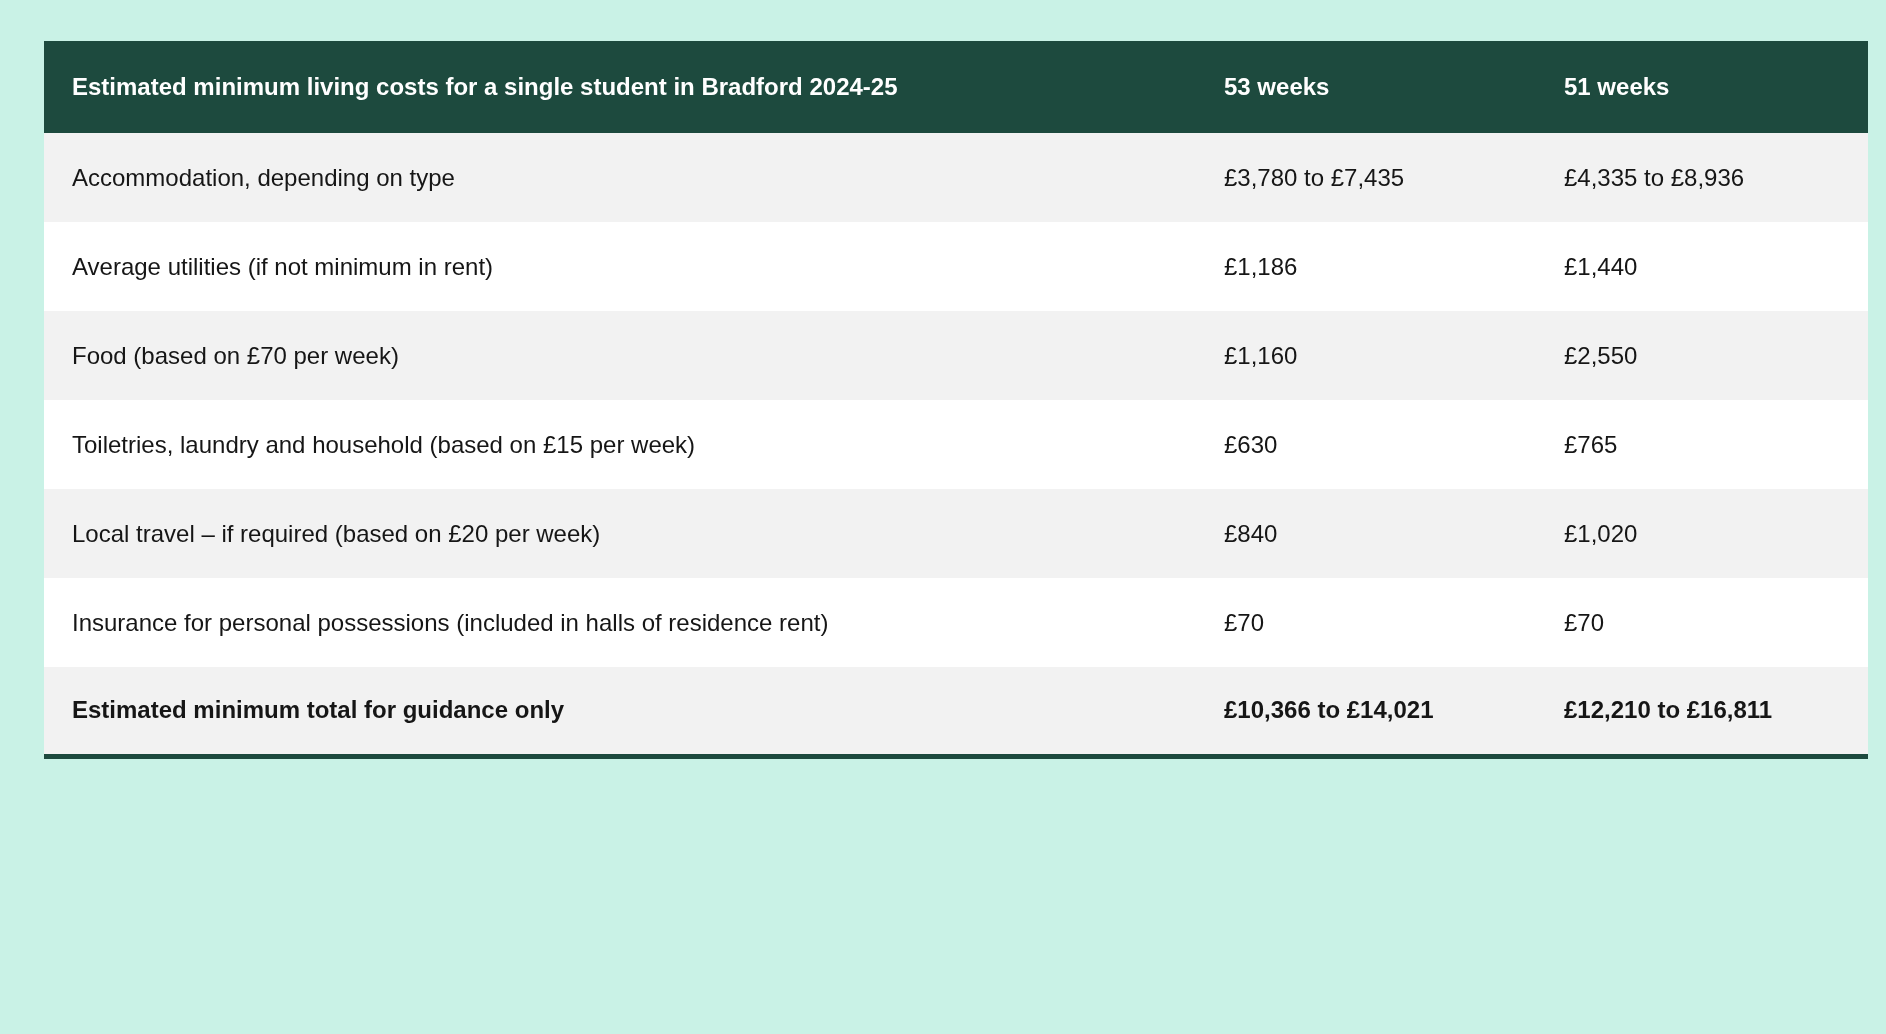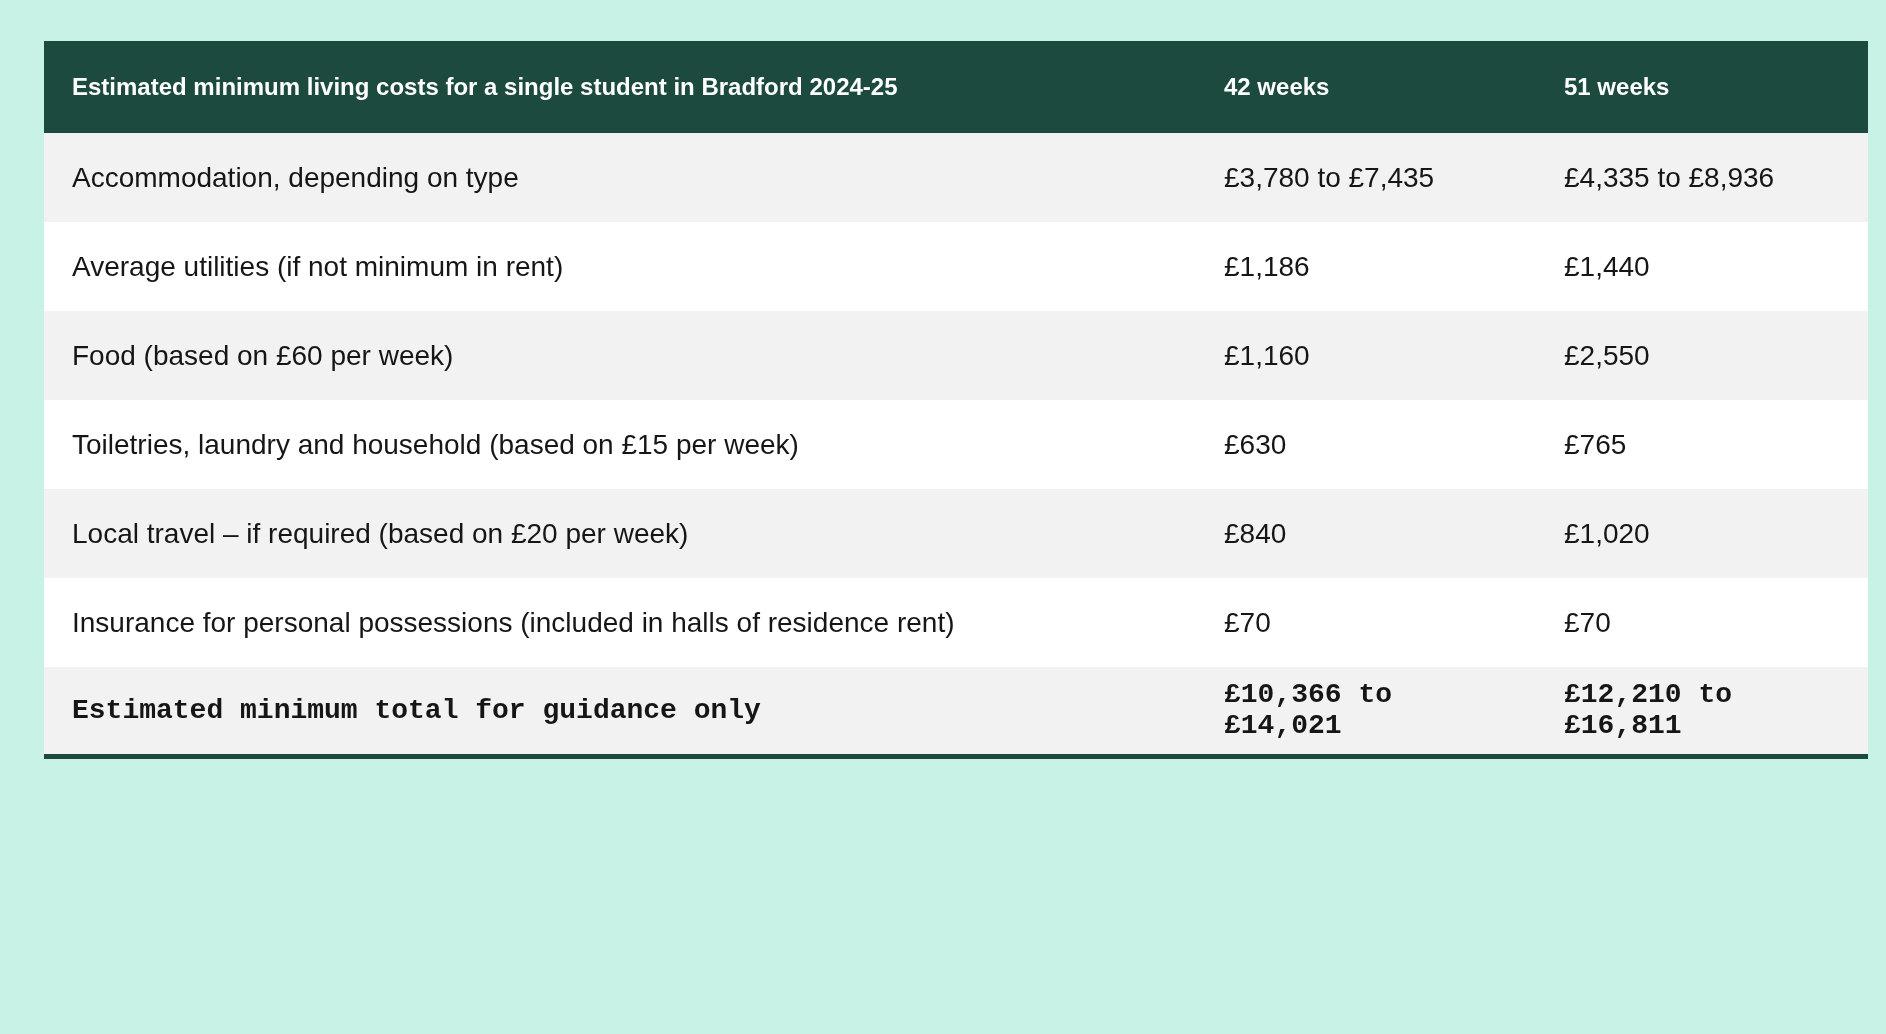--- a/index.html
+++ b/index.html
@@ -38,62 +38,61 @@
     font-weight:bold;
     text-align:left;
     height:92px;
     padding:0 20px 0 28px;
     font-size:24px;
     vertical-align:middle;
   }
   tbody td{
     height:89px;
     padding:0 20px 0 28px;
-    font-size:28px;
+    font-size:24px;
     vertical-align:middle;
     background:var(--row-bg);
   }
   tbody tr:nth-child(odd) td{
     background:var(--stripe-bg);
   }
   tbody tr.total-row td{
     font-weight:bold;
-    font-family:Liberation Mono, monospace;
   }
 </style>
 </head>
 <body>
 
 <div class="table-wrap">
   <table>
     <colgroup>
       <col class="c1">
       <col class="c2">
       <col class="c3">
     </colgroup>
     <thead>
       <tr>
         <th>Estimated minimum living costs for a single student in Bradford 2024-25</th>
-        <th>42 weeks</th>
+        <th>53 weeks</th>
         <th>51 weeks</th>
       </tr>
     </thead>
     <tbody id="rows">
         <tr>
     <td>Accommodation, depending on type</td>
     <td>£3,780 to £7,435</td>
     <td>£4,335 to £8,936</td>
   </tr>
         <tr>
     <td>Average utilities (if not minimum in rent)</td>
     <td>£1,186</td>
     <td>£1,440</td>
   </tr>
         <tr>
-    <td>Food (based on £60 per week)</td>
+    <td>Food (based on £70 per week)</td>
     <td>£1,160</td>
     <td>£2,550</td>
   </tr>
         <tr>
     <td>Toiletries, laundry and household (based on £15 per week)</td>
     <td>£630</td>
     <td>£765</td>
   </tr>
         <tr>
     <td>Local travel – if required (based on £20 per week)</td>

